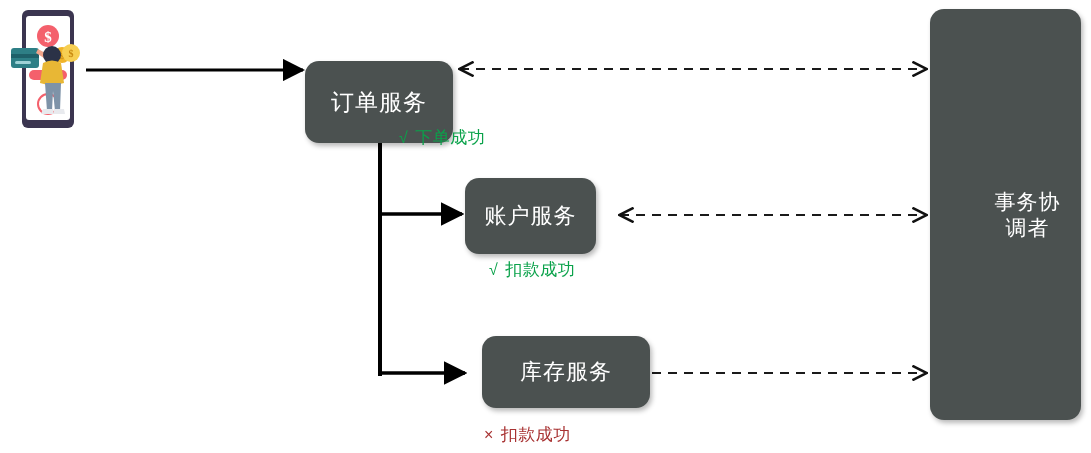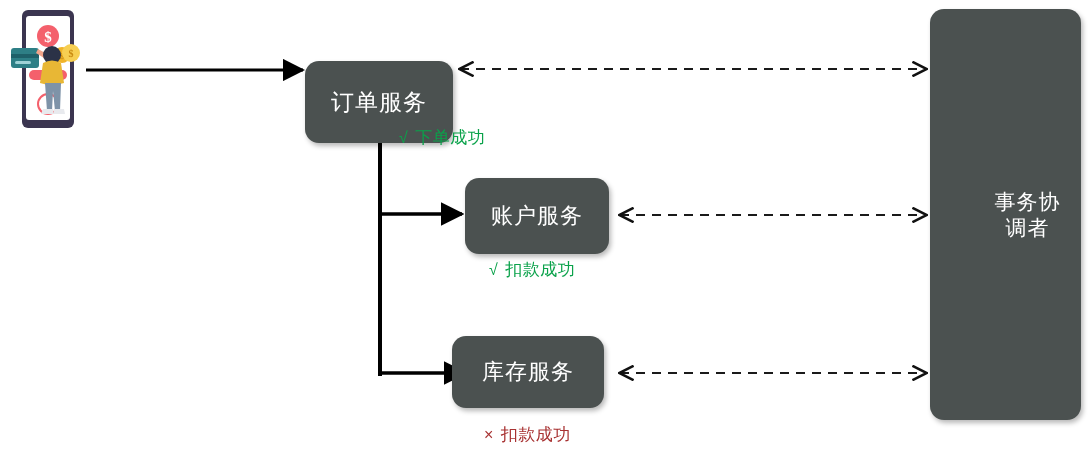--- a/index.html
+++ b/index.html
@@ -32,22 +32,22 @@
     color: #ffffff;
     display: flex;
     align-items: center;
     justify-content: center;
     text-align: center;
     line-height: 1.22;
     letter-spacing: 1px;
     z-index: 3;
   }
   #node-order  { left: 305px; top: 28px;  width: 148px; height: 82px;  font-size: 23px; margin-top: 33px; }
-  #node-account{ left: 465px; top: 178px; width: 144px; height: 76px;  font-size: 22px; }
-  #node-stock  { left: 452px; top: 336px; width: 152px; height: 72px;  font-size: 22px; }
+  #node-account{ left: 465px; top: 178px; width: 131px; height: 76px;  font-size: 22px; }
+  #node-stock  { left: 482px; top: 336px; width: 168px; height: 72px;  font-size: 22px; }
   #node-coord  { left: 930px; top: 9px;   width: 107px; height: 411px; font-size: 21px; padding-left: 44px; }
 
   .label {
     position: absolute;
     font-size: 17px;
     white-space: nowrap;
     z-index: 4;
     letter-spacing: 0.5px;
   }
   .label .mark { margin-right: 7px; font-size: 16px; }

